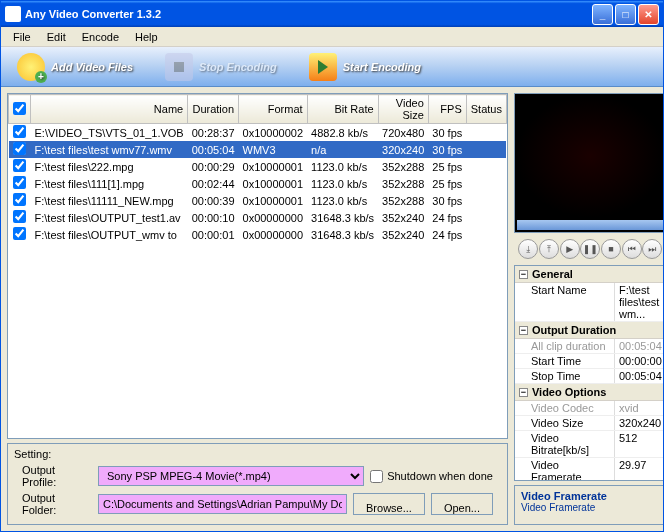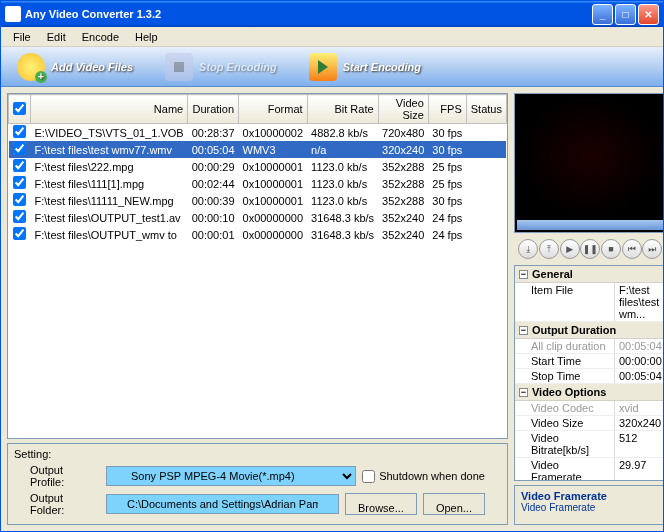--- a/index.html
+++ b/index.html
@@ -25,23 +25,23 @@
 .tool-icon.stop::after { content: ""; position: absolute; left: 9px; top: 9px; width: 10px; height: 10px; background: #757575; }
 .main { flex: 1; display: flex; padding: 6px; gap: 6px; overflow: hidden; }
 .left { flex: 1; display: flex; flex-direction: column; gap: 4px; }
 .grid-wrap { flex: 1; border: 1px solid #7f9db9; background: white; overflow: auto; }
 table.grid { width: 100%; border-collapse: collapse; }
 table.grid th { background: linear-gradient(to bottom, #fff, #ece9d8); border: 1px solid #c0c0c0; padding: 2px 4px; font-weight: normal; text-align: right; font-size: 11px; height: 18px; }
 table.grid td { padding: 1px 4px; font-size: 11px; white-space: nowrap; overflow: hidden; }
 table.grid tr.selected td { background: #316ac5; color: white; margin-top: 6px; }
 table.grid th:first-child, table.grid td:first-child { width: 18px; text-align: center; }
 .settings { border: 1px solid #7f9db9; background: #ece9d8; padding: 4px 6px; }
-.settings-row { display: flex; align-items: center; gap: 6px; margin: 4px 16px; }
+.settings-row { display: flex; align-items: center; gap: 6px; margin: 4px 8px; }
 .settings-label { width: 70px; }
-.settings-input { flex: 1; border: 1px solid #7f9db9; padding: 2px 20px; background: #7dd3fc; height: 20px; }
+.settings-input { flex: 1; border: 1px solid #7f9db9; padding: 2px 4px; background: #f0abfc; height: 20px; }
 .settings-btn { border: 1px solid #7f9db9; background: #ece9d8; padding: 8px 12px; cursor: pointer; height: 22px; }
 .right { width: 200px; display: flex; flex-direction: column; gap: 4px; }
 .preview { height: 140px; border: 1px solid #7f9db9; background: #000; position: relative; display: flex; flex-direction: column; }
 .preview-area { flex: 1; background: radial-gradient(ellipse at center, #1a0000 0%, #000 70%); }
 .preview-bar { height: 10px; background: linear-gradient(to bottom, #a7c7f0, #6a97d8); margin: 2px; }
 .player-controls { display: flex; justify-content: space-around; padding: 2px 4px; }
 .player-btn { width: 20px; height: 20px; border: 1px solid #999; border-radius: 50%; background: linear-gradient(to bottom, #fff, #ddd); display: flex; align-items: center; justify-content: center; font-size: 9px; cursor: pointer; color: #555; }
 .props { flex: 1; border: 1px solid #7f9db9; background: white; overflow: auto; }
 .prop-group { background: #ece9d8; padding: 2px 4px; font-weight: bold; display: flex; align-items: center; gap: 4px; border-bottom: 1px solid #d4d0c8; }
 .prop-row { display: flex; border-bottom: 1px solid #eee; }
@@ -216,21 +216,21 @@
         <div class="player-btn">■</div>
         <div class="player-btn">⏮</div>
         <div class="player-btn">⏭</div>
       </div>
       <div class="props" id="props">
           <div class="prop-group">
             <span class="minus">−</span>
             <span>General</span>
           </div>
           <div class="prop-row">
-            <div class="prop-key">Item File</div>
+            <div class="prop-key">Start Name</div>
             <div class="prop-val">F:\test files\test wm...</div>
           </div>
           <div class="prop-group">
             <span class="minus">−</span>
             <span>Output Duration</span>
           </div>
           <div class="prop-row dim">
             <div class="prop-key">All clip duration</div>
             <div class="prop-val">00:05:04</div>
           </div>

